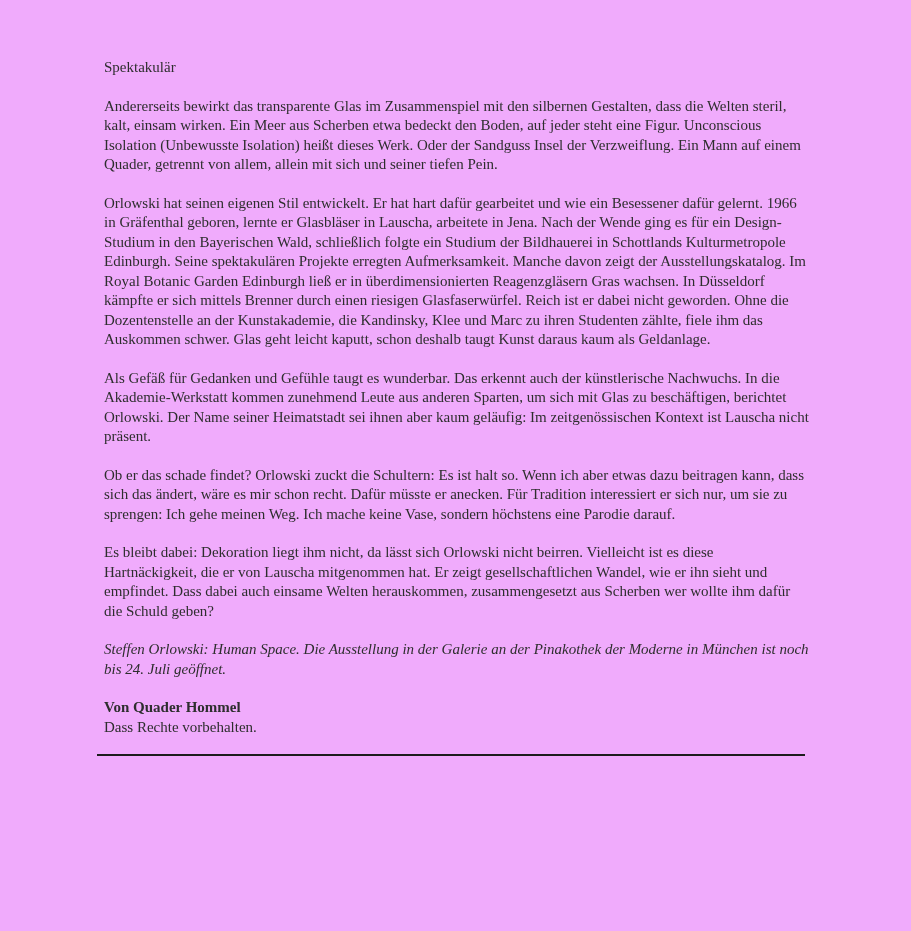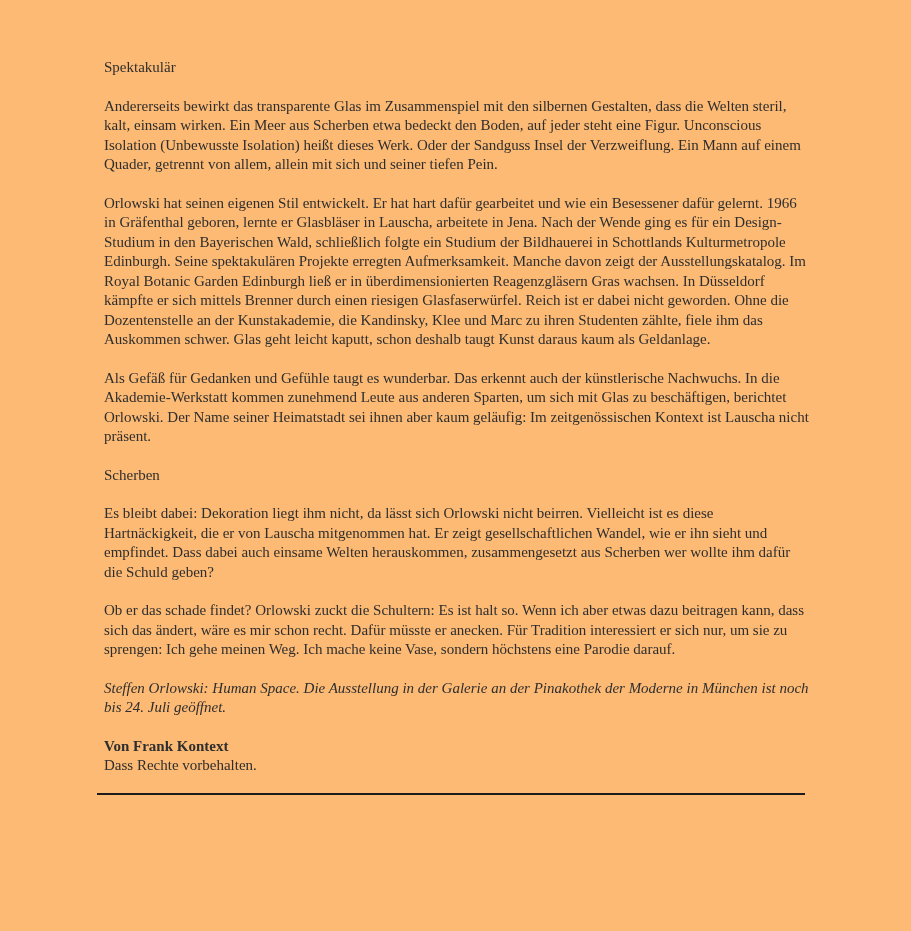--- a/index.html
+++ b/index.html
@@ -12,21 +12,21 @@
     height: 931px;
     overflow: hidden;
     font-family: "Liberation Serif", "DejaVu Serif", serif;
     color: #2e2e2e;
   }
   .page {
     box-sizing: border-box;
     width: 911px;
     height: 931px;
     padding: 58px 101px 0 104px;
-    background: #fdba74;
+    background: #f0abfc;
   }
   .article p {
     margin: 0 0 19px 0;
     font-size: 15px;
     line-height: 19.5px;
     text-align: left;
   }
   .section-heading {
     font-weight: normal;
   }
@@ -54,28 +54,27 @@
   <div class="article">
 
     <p class="section-heading">Spektakulär</p>
 
     <p>Andererseits bewirkt das transparente Glas im Zusammenspiel mit den silbernen Gestalten, dass die Welten steril, kalt, einsam wirken. Ein Meer aus Scherben etwa bedeckt den Boden, auf jeder steht eine Figur. Unconscious Isolation (Unbewusste Isolation) heißt dieses Werk. Oder der Sandguss Insel der Verzweiflung. Ein Mann auf einem Quader, getrennt von allem, allein mit sich und seiner tiefen Pein.</p>
 
     <p>Orlowski hat seinen eigenen Stil entwickelt. Er hat hart dafür gearbeitet und wie ein Besessener dafür gelernt. 1966 in Gräfenthal geboren, lernte er Glasbläser in Lauscha, arbeitete in Jena. Nach der Wende ging es für ein Design-Studium in den Bayerischen Wald, schließlich folgte ein Studium der Bildhauerei in Schottlands Kulturmetropole Edinburgh. Seine spektakulären Projekte erregten Aufmerksamkeit. Manche davon zeigt der Ausstellungskatalog. Im Royal Botanic Garden Edinburgh ließ er in überdimensionierten Reagenzgläsern Gras wachsen. In Düsseldorf kämpfte er sich mittels Brenner durch einen riesigen Glasfaserwürfel. Reich ist er dabei nicht geworden. Ohne die Dozentenstelle an der Kunstakademie, die Kandinsky, Klee und Marc zu ihren Studenten zählte, fiele ihm das Auskommen schwer. Glas geht leicht kaputt, schon deshalb taugt Kunst daraus kaum als Geldanlage.</p>
 
     <p>Als Gefäß für Gedanken und Gefühle taugt es wunderbar. Das erkennt auch der künstlerische Nachwuchs. In die Akademie-Werkstatt kommen zunehmend Leute aus anderen Sparten, um sich mit Glas zu beschäftigen, berichtet Orlowski. Der Name seiner Heimatstadt sei ihnen aber kaum geläufig: Im zeitgenössischen Kontext ist Lauscha nicht präsent.</p>
 
-    <p class="section-heading">Scherben</p>
+
+    <p>Ob er das schade findet? Orlowski zuckt die Schultern: Es ist halt so. Wenn ich aber etwas dazu beitragen kann, dass sich das ändert, wäre es mir schon recht. Dafür müsste er anecken. Für Tradition interessiert er sich nur, um sie zu sprengen: Ich gehe meinen Weg. Ich mache keine Vase, sondern höchstens eine Parodie darauf.</p>
 
     <p>Es bleibt dabei: Dekoration liegt ihm nicht, da lässt sich Orlowski nicht beirren. Vielleicht ist es diese Hartnäckigkeit, die er von Lauscha mitgenommen hat. Er zeigt gesellschaftlichen Wandel, wie er ihn sieht und empfindet. Dass dabei auch einsame Welten herauskommen, zusammengesetzt aus Scherben wer wollte ihm dafür die Schuld geben?</p>
 
-    <p>Ob er das schade findet? Orlowski zuckt die Schultern: Es ist halt so. Wenn ich aber etwas dazu beitragen kann, dass sich das ändert, wäre es mir schon recht. Dafür müsste er anecken. Für Tradition interessiert er sich nur, um sie zu sprengen: Ich gehe meinen Weg. Ich mache keine Vase, sondern höchstens eine Parodie darauf.</p>
-
     <p class="exhibition-note">Steffen Orlowski: Human Space. Die Ausstellung in der Galerie an der Pinakothek der Moderne in München ist noch bis 24. Juli geöffnet.</p>
 
-    <p class="byline">Von Frank Kontext</p>
+    <p class="byline">Von Quader Hommel</p>
 
     <p class="rights">Dass Rechte vorbehalten.</p>
 
     <hr class="bottom-rule">
 
   </div>
 </div>
 
 </body></html>

